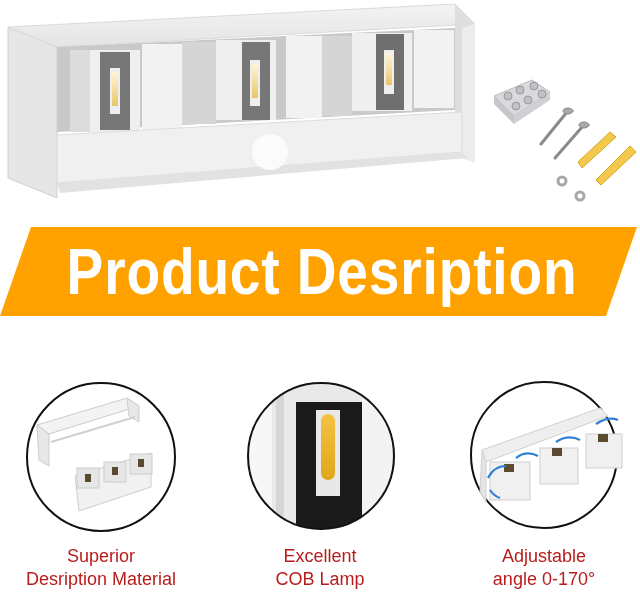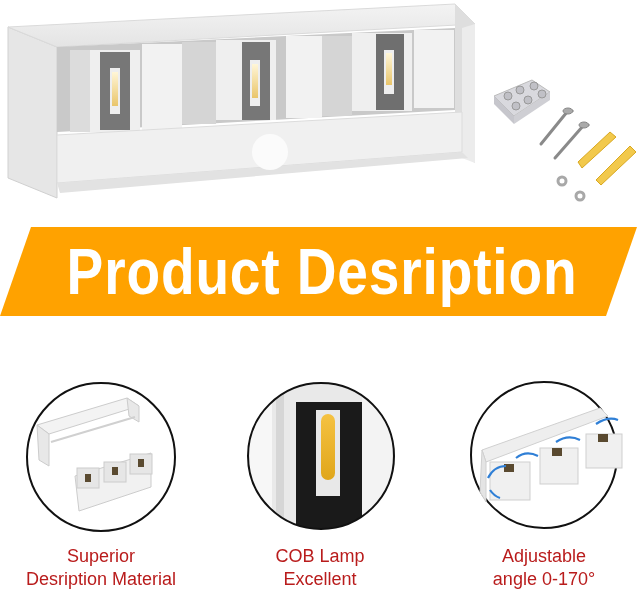--- a/index.html
+++ b/index.html
@@ -142,22 +142,22 @@
       <rect x="30" y="0" width="22" height="160" fill="#f7f7f7"></rect>
       <rect x="56" y="0" width="8" height="160" fill="#d6d6d6"></rect>
       <rect x="76" y="22" width="66" height="140" fill="#1a1a1a"></rect>
       <rect x="96" y="30" width="24" height="86" fill="#e8e8e8"></rect>
       <rect x="101" y="34" width="14" height="66" rx="7" fill="url(#amber)"></rect>
       <rect x="142" y="0" width="30" height="160" fill="#f3f3f3"></rect>
     </g>
     <circle cx="101" cy="76" r="73" fill="none" stroke="#111" stroke-width="2"></circle>
   </svg>
   <div class="feature-label">
+    <span>Excellent</span>
     <span>COB Lamp</span>
-    <span>Excellent</span>
   </div>
 </div>
 
 <div class="feature" style="left:444px;">
   <svg width="200" height="160" viewBox="0 0 200 160">
     <circle cx="100" cy="75" r="73" fill="#fff" stroke="#111" stroke-width="2"></circle>
     <polygon points="38,70 156,28 164,36 42,82" fill="#eeeeee" stroke="#d0d0d0"></polygon>
     <polygon points="38,70 42,82 42,122 36,112" fill="#e4e4e4" stroke="#d0d0d0"></polygon>
     <rect x="46" y="82" width="40" height="38" fill="#f0f0f0" stroke="#cfcfcf"></rect>
     <rect x="96" y="68" width="38" height="36" fill="#f0f0f0" stroke="#cfcfcf"></rect>

